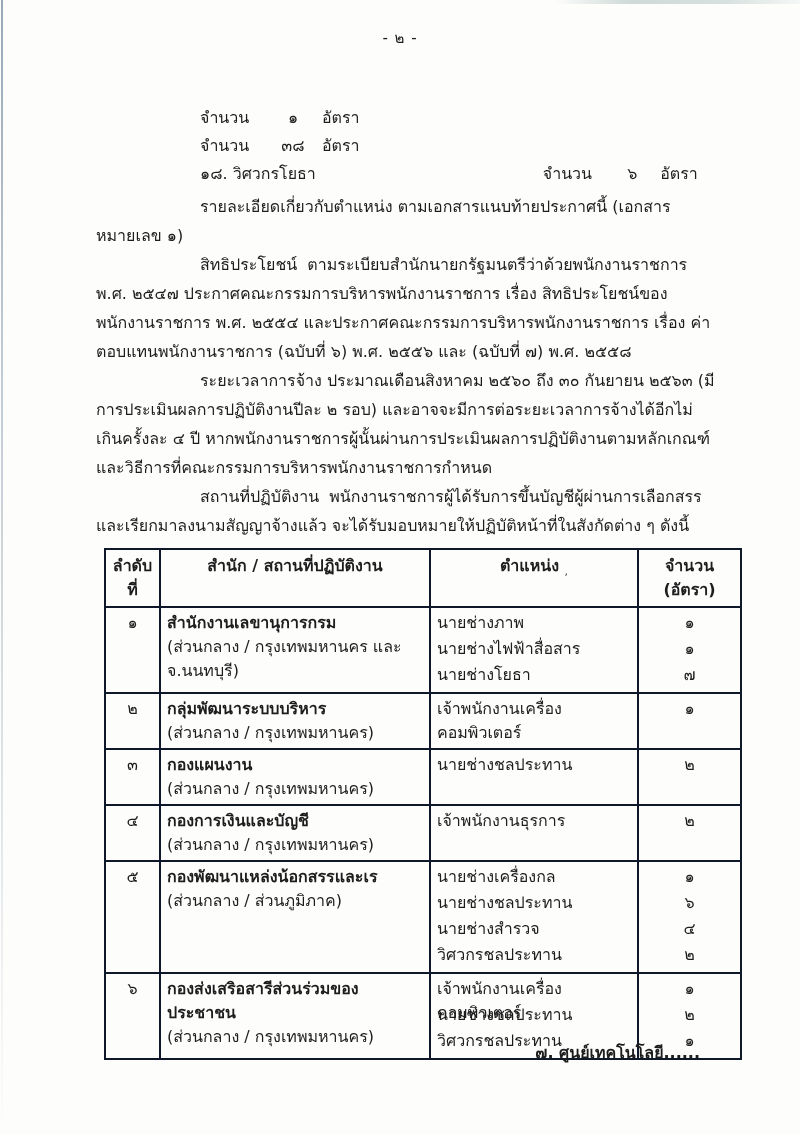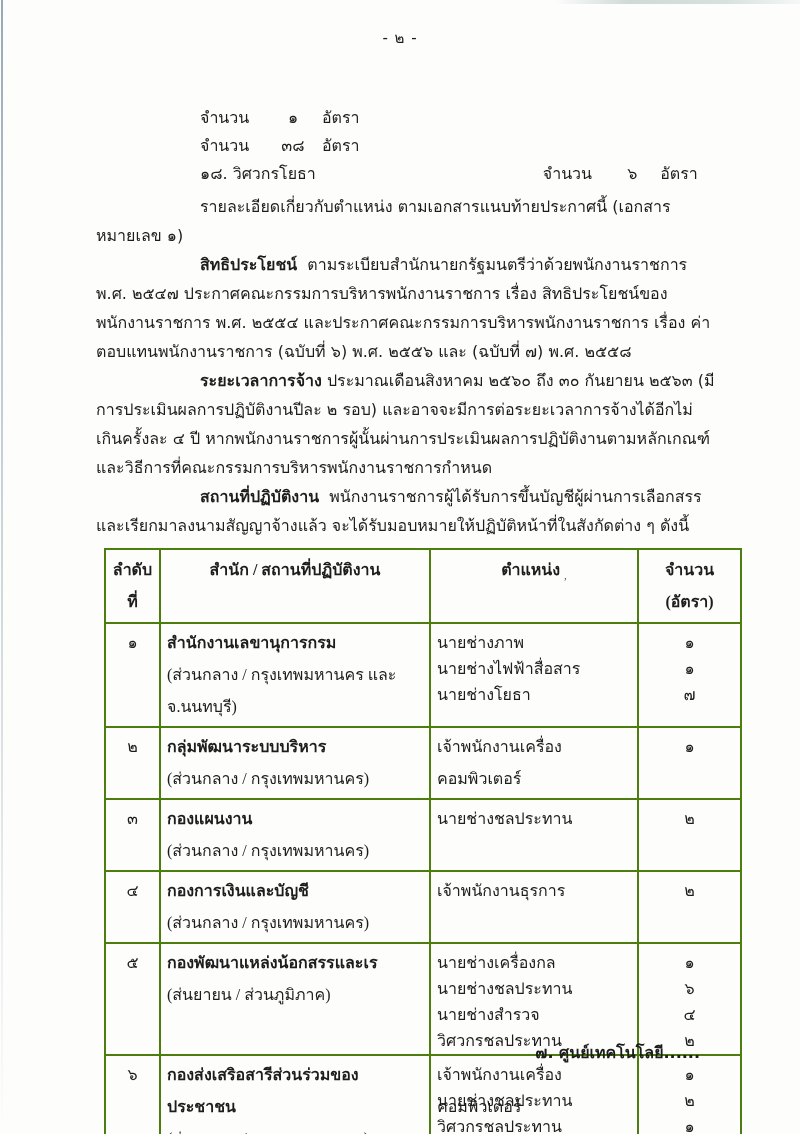--- a/index.html
+++ b/index.html
@@ -22,33 +22,32 @@
   .content{position:absolute;left:96px;top:104px;width:622px;line-height:28px;}
   .heading{padding-left:104px;font-weight:bold;}
   .heading span{text-decoration:underline;text-underline-offset:4px;}
   .vac-list{margin:0 0 4px 0;}
   .vac-row{display:flex;padding-left:104px;height:28px;align-items:baseline;}
   .vac-name{width:356px;}
   .vac-qty-label{width:64px;}
   .vac-count{width:58px;text-align:center;}
   .vac-unit{width:60px;}
   .para{margin:0;text-indent:104px;line-height:29px;}
-  .para .lead{font-weight:bold;text-align:right;}
+  .para .lead{font-weight:normal;text-align:right;}
   .doc-table{border-collapse:collapse;margin:8px 0 0 8px;table-layout:fixed;width:636px;}
   .doc-table col.c1{width:55px;}
   .doc-table col.c2{width:270px;}
   .doc-table col.c3{width:208px;}
   .doc-table col.c4{width:103px;}
   .doc-table th,.doc-table td{
-    border:2px solid #4d7c0f;
+    border:2px solid #0f172a;
     vertical-align:top;
     padding:3px 6px 3px 6px;
-    line-height:32px;
+    line-height:24px;
     font-weight:normal;
-    font-family:Liberation Serif, serif;
   }
   .doc-table th{text-align:center;font-weight:bold;height:28px;padding:4px 2px;}
   .cell-order{text-align:center;}
   .office-name{font-weight:bold;}
   .office-loc{font-weight:normal;}
   .pos-line,.count-line{height:26px;}
   .cell-count{text-align:center;padding-left:0;padding-right:0;}
   .th-artifact{font-weight:normal;font-size:11px;vertical-align:sub;color:#444;}
   .footer-note{position:absolute;right:100px;top:1040px;font-weight:bold;font-size:16px;}
 </style>
@@ -160,21 +159,21 @@
               <div class="pos-line">เจ้าพนักงานธุรการ</div>
             </td>
             <td class="cell-count">
               <div class="count-line">๒</div>
             </td>
           </tr>
           <tr>
             <td class="cell-order">๕</td>
             <td>
               <div class="office-name">กองพัฒนาแหล่งน้อกสรรและเร</div>
-              <div class="office-loc">(ส่นยายน / ส่วนภูมิภาค)</div>
+              <div class="office-loc">(ส่วนกลาง / ส่วนภูมิภาค)</div>
             </td>
             <td>
               <div class="pos-line">นายช่างเครื่องกล</div>
               <div class="pos-line">นายช่างชลประทาน</div>
               <div class="pos-line">นายช่างสำรวจ</div>
               <div class="pos-line">วิศวกรชลประทาน</div>
             </td>
             <td class="cell-count">
               <div class="count-line">๑</div>
               <div class="count-line">๖</div>

